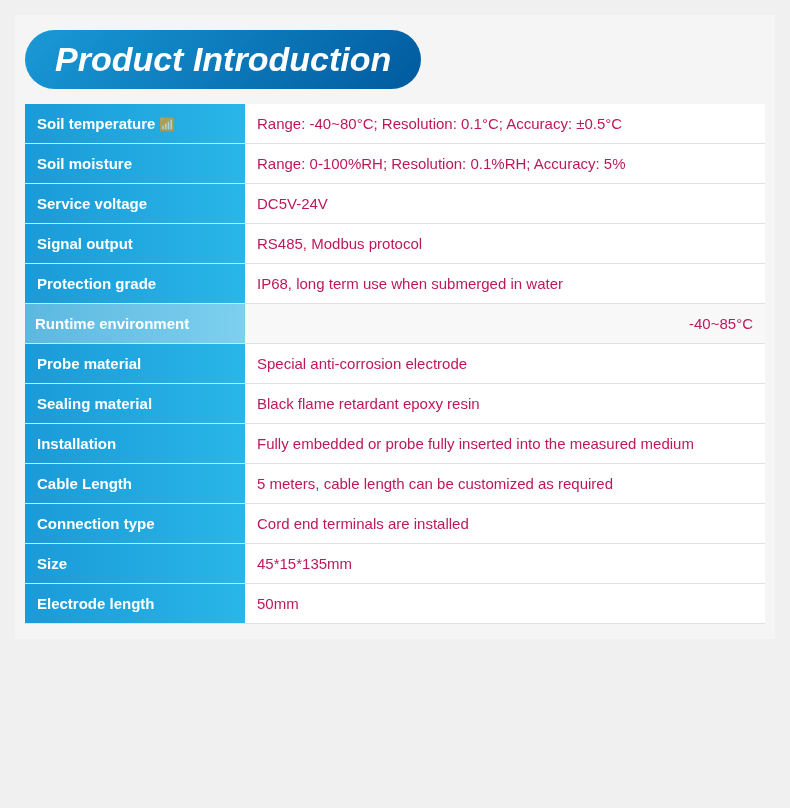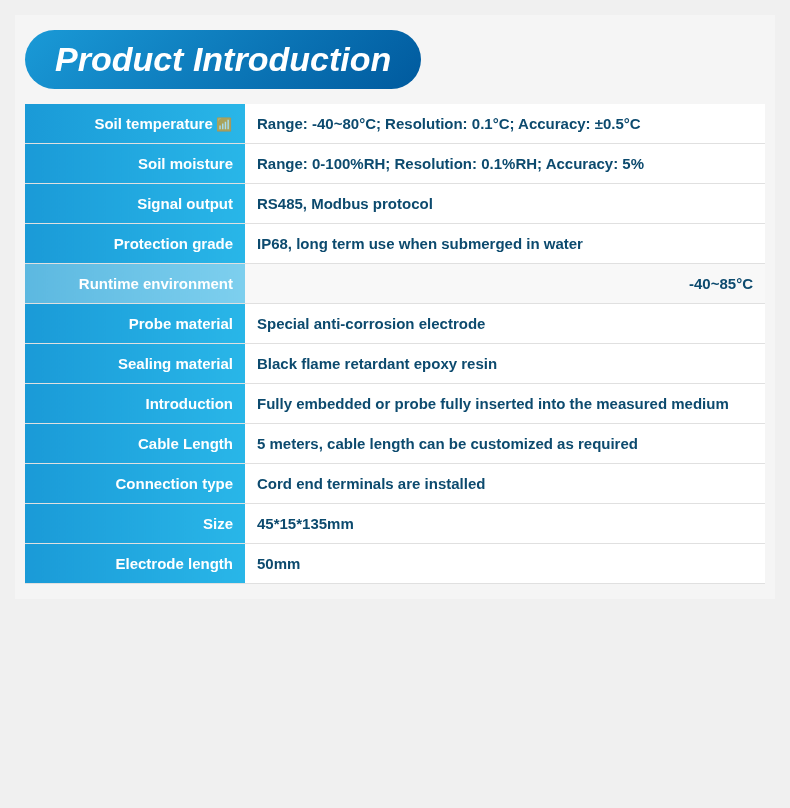--- a/index.html
+++ b/index.html
@@ -59,31 +59,30 @@
     .spec-table td {
       padding: 11px 12px;
       vertical-align: middle;
       font-size: 15px;
     }
 
     .label-cell {
       background: linear-gradient(90deg, #1a9ad7, #29b6e8);
       color: white;
       font-weight: 600;
-      text-align: right;
+      text-align: left;
       width: 220px;
       min-width: 220px;
       margin-left: 8px;
     }
 
     .value-cell {
       background-color: white;
-      color: #0c4a6e;
+      color: #be185d;
       padding-left: 20px;
-      font-weight: bold;
     }
 
     .light-row .label-cell {
       background: linear-gradient(90deg, #5cb8e0, #7dcfee);
       padding-left: 10px;
     }
 
     .watermark-left {
       position: absolute;
       left: 30px;
@@ -146,41 +145,45 @@
       <tbody id="table-body">
       <tr>
             <td class="label-cell">Soil temperature<span class="wifi-icon"> 📶</span></td>
             <td class="value-cell">Range: -40~80°C;  Resolution: 0.1°C;  Accuracy: ±0.5°C</td>
           </tr>
           <tr>
             <td class="label-cell">Soil moisture</td>
             <td class="value-cell">Range: 0-100%RH;  Resolution: 0.1%RH;  Accuracy: 5%</td>
           </tr>
           <tr>
+            <td class="label-cell">Service voltage</td>
+            <td class="value-cell">DC5V-24V</td>
+          </tr>
+          <tr>
             <td class="label-cell">Signal output</td>
             <td class="value-cell">RS485, Modbus protocol</td>
           </tr>
           <tr>
             <td class="label-cell">Protection grade</td>
             <td class="value-cell">IP68, long term use when submerged in water</td>
           </tr>
           <tr class="light-row">
             <td class="label-cell" style="background: linear-gradient(90deg, rgb(92, 184, 224), rgb(125, 207, 238));">Runtime environment</td>
             <td class="value-cell" style="background-color: rgb(248, 248, 248); text-align: right;">-40~85°C</td>
           </tr>
           <tr>
             <td class="label-cell">Probe material</td>
             <td class="value-cell">Special anti-corrosion electrode</td>
           </tr>
           <tr>
             <td class="label-cell">Sealing material</td>
             <td class="value-cell">Black flame retardant epoxy resin</td>
           </tr>
           <tr>
-            <td class="label-cell">Introduction</td>
+            <td class="label-cell">Installation</td>
             <td class="value-cell">Fully embedded or probe fully inserted into the measured medium</td>
           </tr>
           <tr>
             <td class="label-cell">Cable Length</td>
             <td class="value-cell">5 meters, cable length can be customized as required</td>
           </tr>
           <tr>
             <td class="label-cell">Connection type</td>
             <td class="value-cell">Cord end terminals are installed</td>
           </tr>

